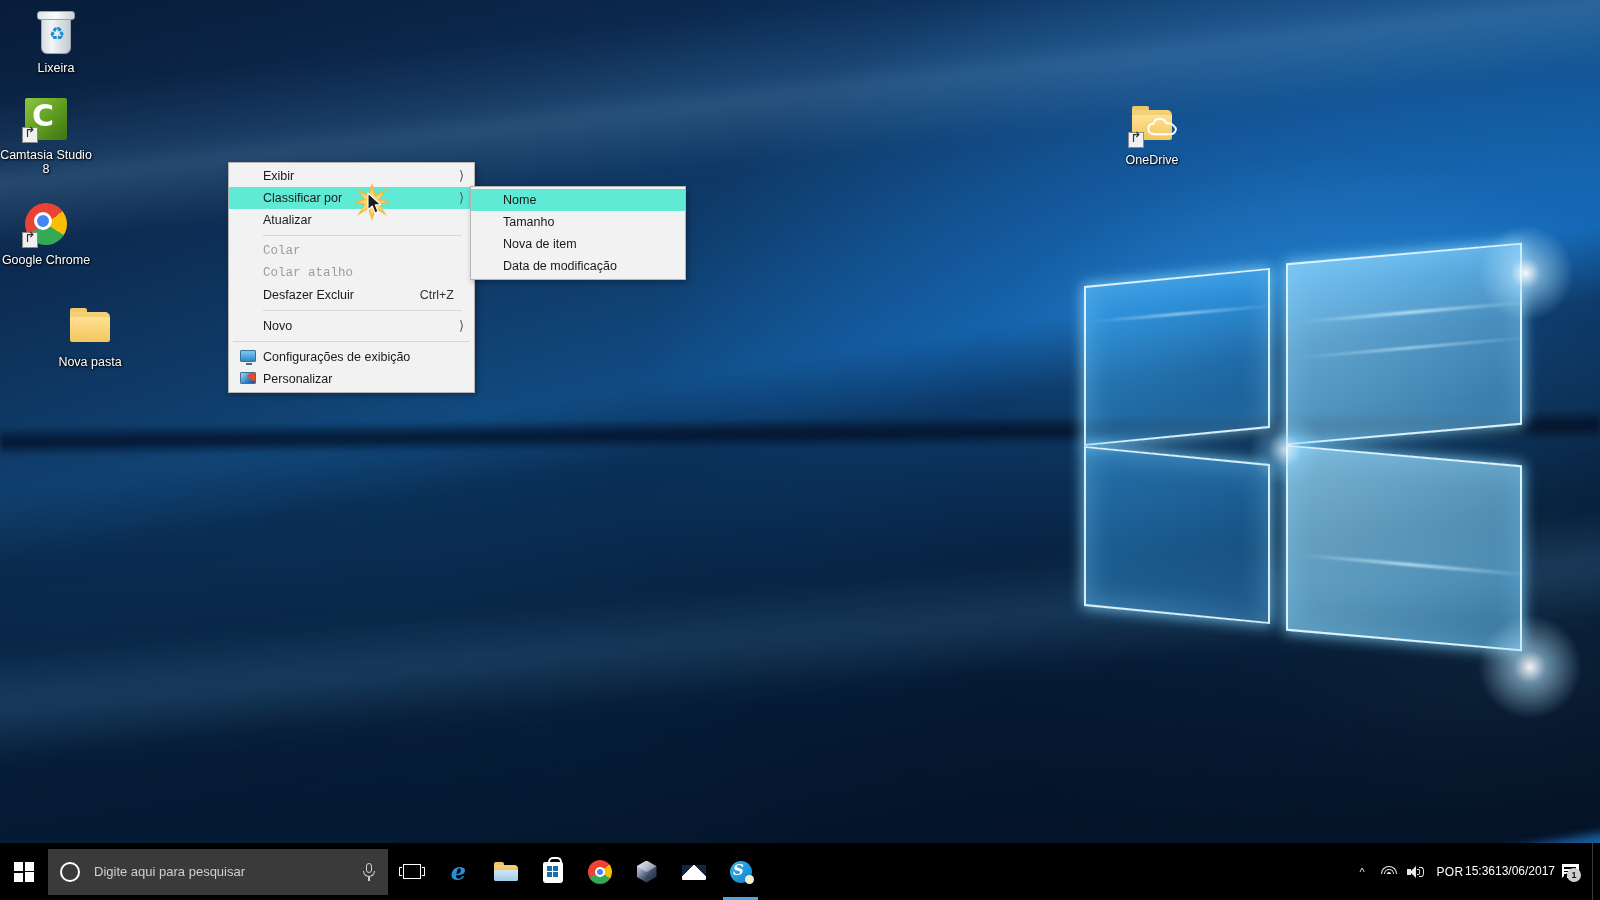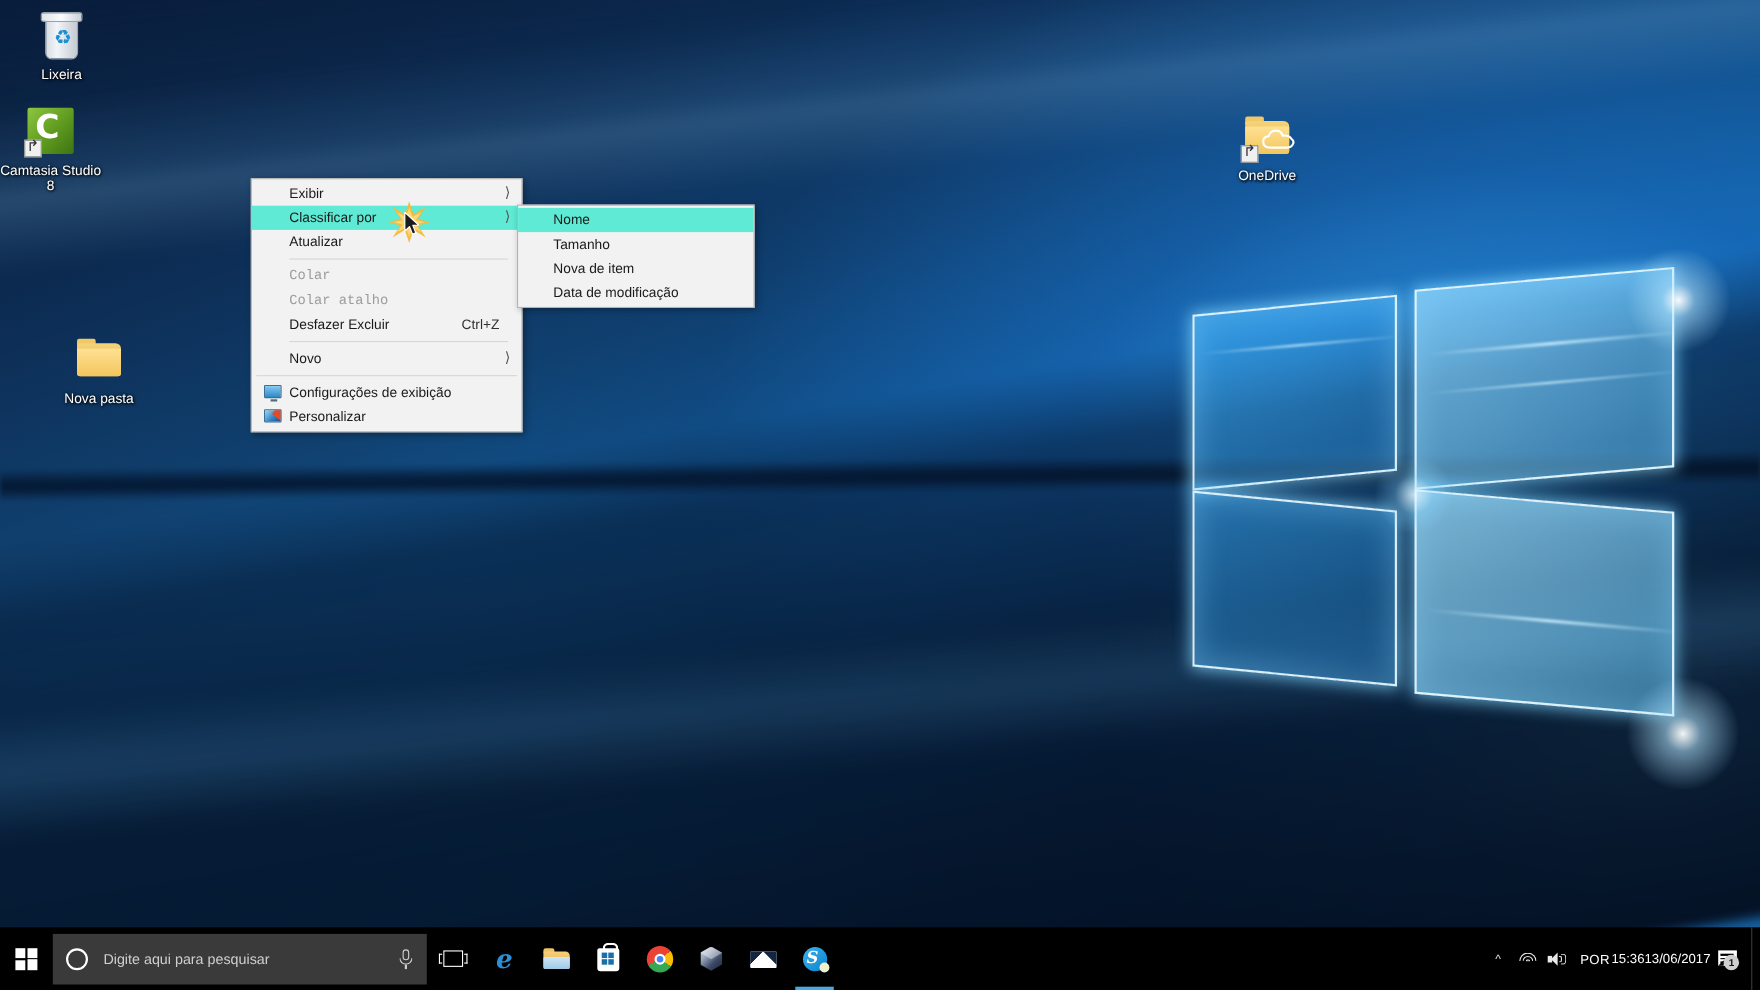--- a/index.html
+++ b/index.html
@@ -424,20 +424,28 @@
 
   <div class="desk-icon" style="left:0px; top:95px;">
     <div class="ico">
       <div class="cam-box"></div>
         <div class="cam-c">C</div>
       <div class="shortcut-arrow"></div>
     </div>
     <div class="lbl">Camtasia Studio 8</div>
   </div>
 
+  <div class="desk-icon" style="left:0px; top:200px;">
+    <div class="ico">
+      <div class="chr"></div>
+        <div class="chr-in"></div>
+      <div class="shortcut-arrow"></div>
+    </div>
+    <div class="lbl">Google Chrome</div>
+  </div>
 
   <div class="desk-icon" style="left:0px; top:302px;margin-left:44px;">
     <div class="ico">
       <div class="fld-tab"></div>
         <div class="fld-back"></div>
         <div class="fld-front"></div>
     </div>
     <div class="lbl">Nova pasta</div>
   </div>
 

